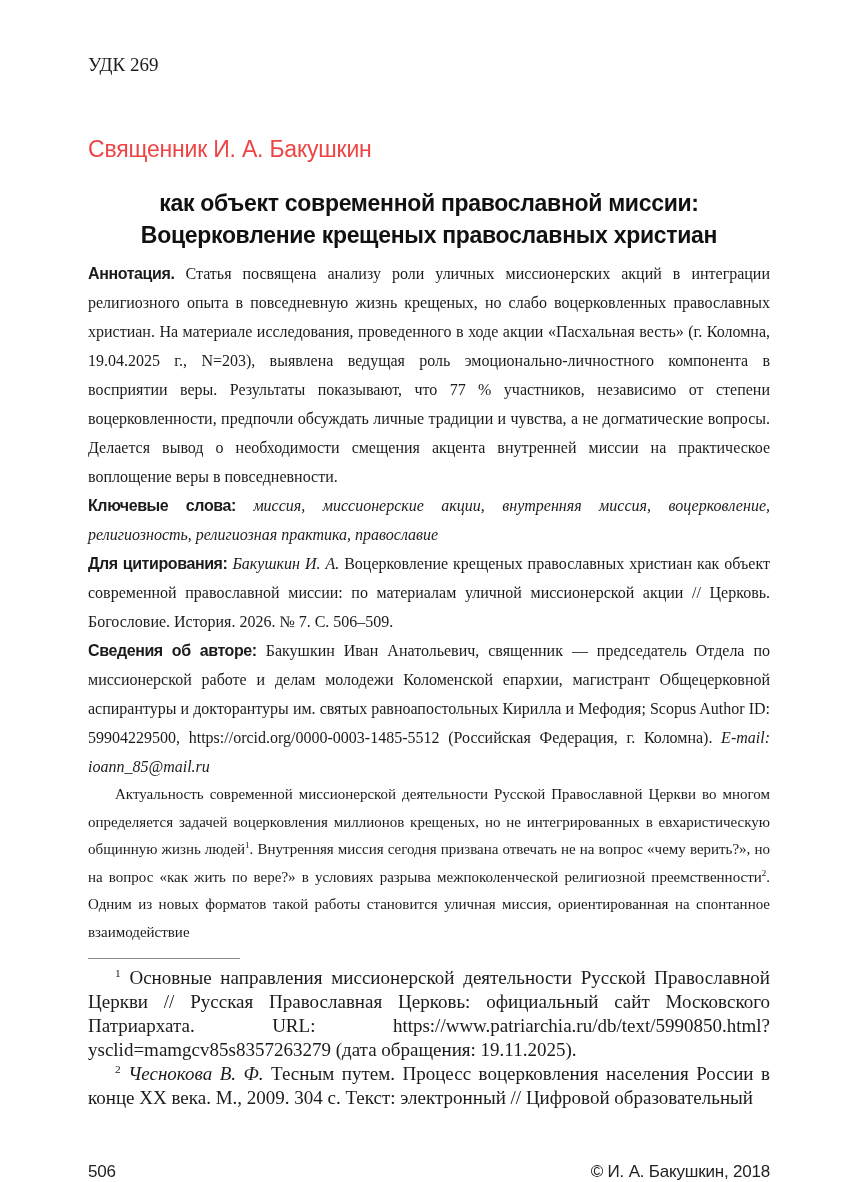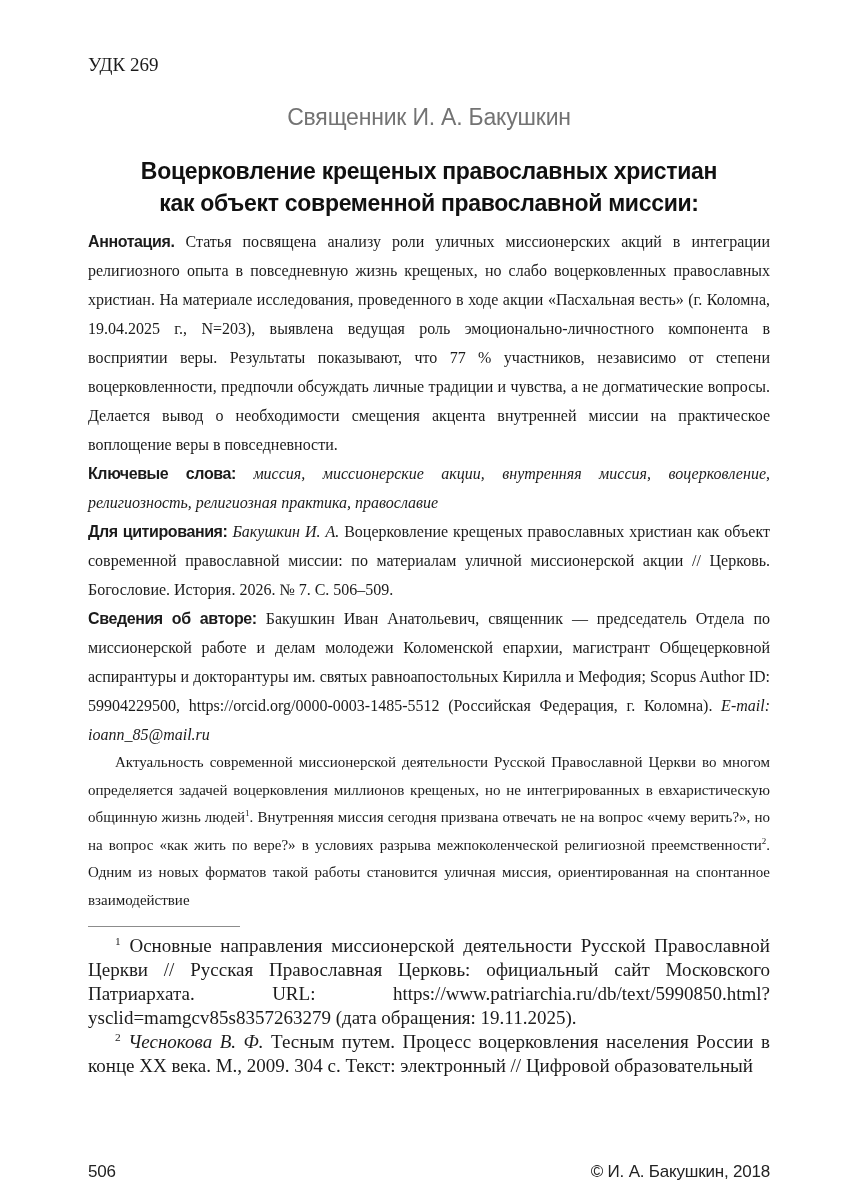--- a/index.html
+++ b/index.html
@@ -4,23 +4,23 @@
 <style>
   html,body{margin:0;padding:0;background:#e8e8e8;}
   .page{
     width:845px;height:1182px;background:#ffffff;position:relative;
     overflow:hidden;color:#1b1b1b;margin:0 auto;
     font-family:"Liberation Serif","DejaVu Serif",serif;
   }
   .content{padding:54px 75px 0 88px;}
   .udk{font-size:19px;}
   .author-line{
-    text-align:center;margin-top:28px;
+    margin-top:60px;
     font-family:"Liberation Sans","DejaVu Sans",sans-serif;
-    font-size:23px;letter-spacing:-0.2px;color:#737373;
+    font-size:23px;letter-spacing:-0.2px;color:#ef4444;
   }
   .title{
     text-align:center;margin-top:24px;
     font-family:"Liberation Sans","DejaVu Sans",sans-serif;
     font-weight:700;font-size:23px;line-height:32px;letter-spacing:-0.3px;
     color:#111;
   }
   .meta{margin-top:8px;font-size:16px;line-height:29px;text-align:justify;}
   .meta p{margin:0;}
   .label{
@@ -48,22 +48,22 @@
 <body>
 
 <div class="page">
   <div class="content">
 
     <div class="udk">УДК 269</div>
 
     <div class="author-line">Священник И. А. Бакушкин</div>
 
     <div class="title">
+      <div>как объект современной православной миссии:</div>
       <div>Воцерковление крещеных православных христиан</div>
-      <div>как объект современной православной миссии:</div>
     </div>
 
     <div class="meta">
       <p><span class="label">Аннотация.</span><span> Статья посвящена анализу роли уличных миссионерских акций в интеграции религиозного опыта в повседневную жизнь крещеных, но слабо воцерковленных православных христиан. На материале исследования, проведенного в ходе акции «Пасхальная весть» (г. Коломна, 19.04.2025 г., N=203), выявлена ведущая роль эмоционально-личностного компонента в восприятии веры. Результаты показывают, что 77 % участников, независимо от степени воцерковленности, предпочли обсуждать личные традиции и чувства, а не догматические вопросы. Делается вывод о необходимости смещения акцента внутренней миссии на практическое воплощение веры в повседневности.</span></p>
       <p><span class="label">Ключевые слова:</span><span class="it"> миссия, миссионерские акции, внутренняя миссия, воцерковление, религиозность, религиозная практика, православие</span></p>
       <p><span class="label">Для цитирования:</span><span class="it"> Бакушкин И. А.</span><span> Воцерковление крещеных православных христиан как объект современной православной миссии: по материалам уличной миссионерской акции // Церковь. Богословие. История. 2026. № 7. С. 506–509.</span></p>
       <p><span class="label">Сведения об авторе:</span><span> Бакушкин Иван Анатольевич, священник — председатель Отдела по миссионерской работе и делам молодежи Коломенской епархии, магистрант Общецерковной аспирантуры и докторантуры им. святых равноапостольных Кирилла и Мефодия; Scopus Author ID: 59904229500, https://orcid.org/0000-0003-1485-5512 (Российская Федерация, г. Коломна).</span><span class="it"> E-mail: ioann_85@mail.ru</span></p>
     </div>
 
     <div class="body-text">

